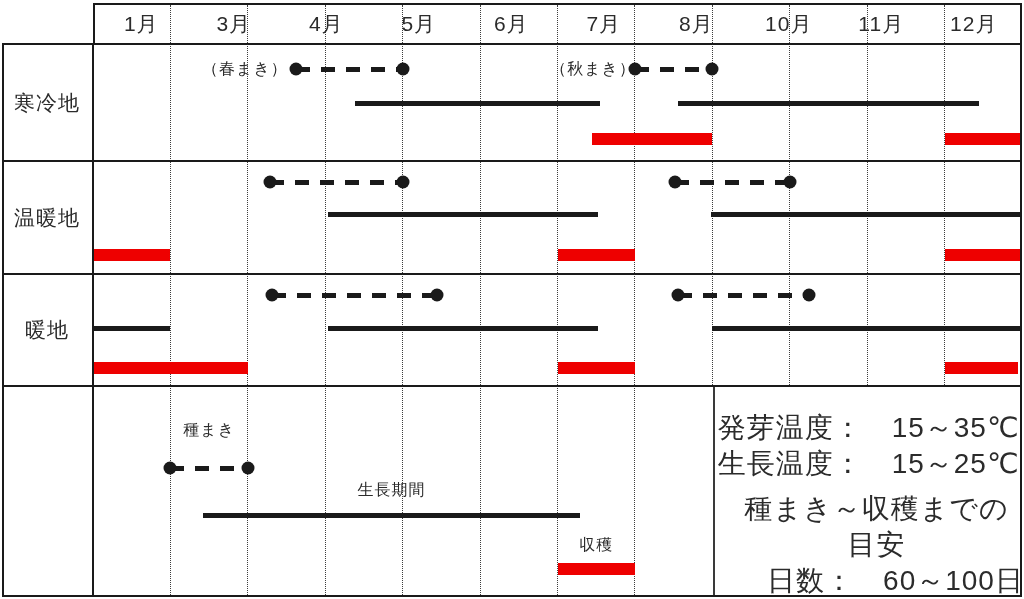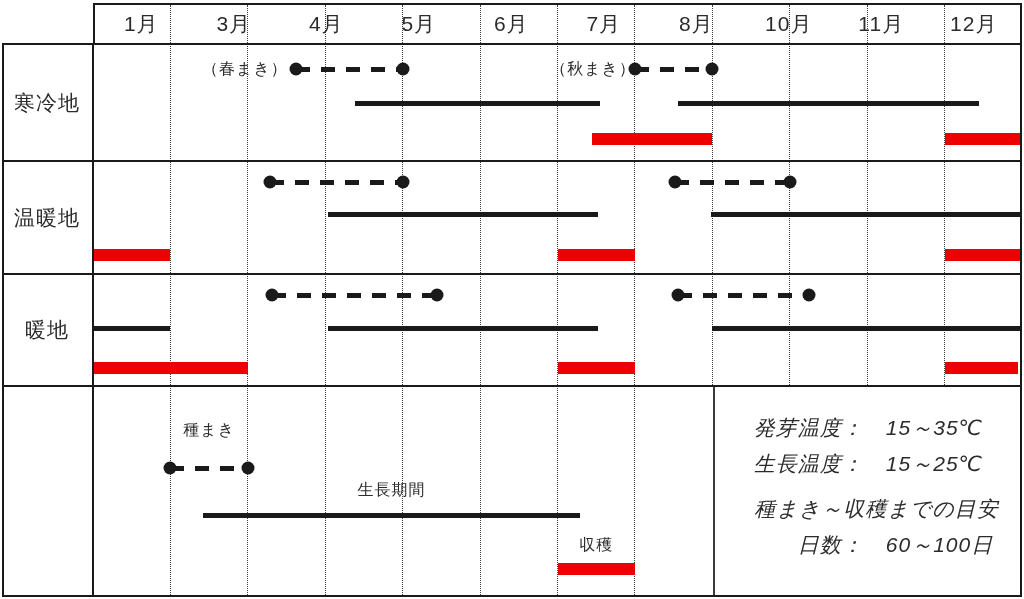--- a/index.html
+++ b/index.html
@@ -38,21 +38,21 @@
   .dot{position:absolute;width:13px;height:13px;border-radius:50%;background:#1a1a1a;
     top:50%;}
   .dot.start{left:0;transform:translate(-50%,-50%);}
   .dot.end{left:100%;transform:translate(-50%,-50%);}
   .mark-label{position:absolute;white-space:nowrap;font-size:16px;z-index:3;
     letter-spacing:1px;}
   
   .info-box{position:absolute;left:713px;top:387px;width:309px;height:210px;
     box-sizing:border-box;border-left:2px solid #3a3a3a;background:#fff;
     z-index:5;text-align:center;}
-  .info-line{margin:0;line-height:36px;font-size:21px;letter-spacing:1px;font-style:italic;}
+  .info-line{margin:0;line-height:36px;font-size:28px;letter-spacing:1px;}
   .info-line.l1{margin-top:23px;}
   .info-line.l3{margin-top:9px;margin-left:16px;}
   .info-line.l4{position:relative;left:27px;}
 </style>
 </head>
 <body>
 
 <div class="stage">
 
   <div class="month-header">

